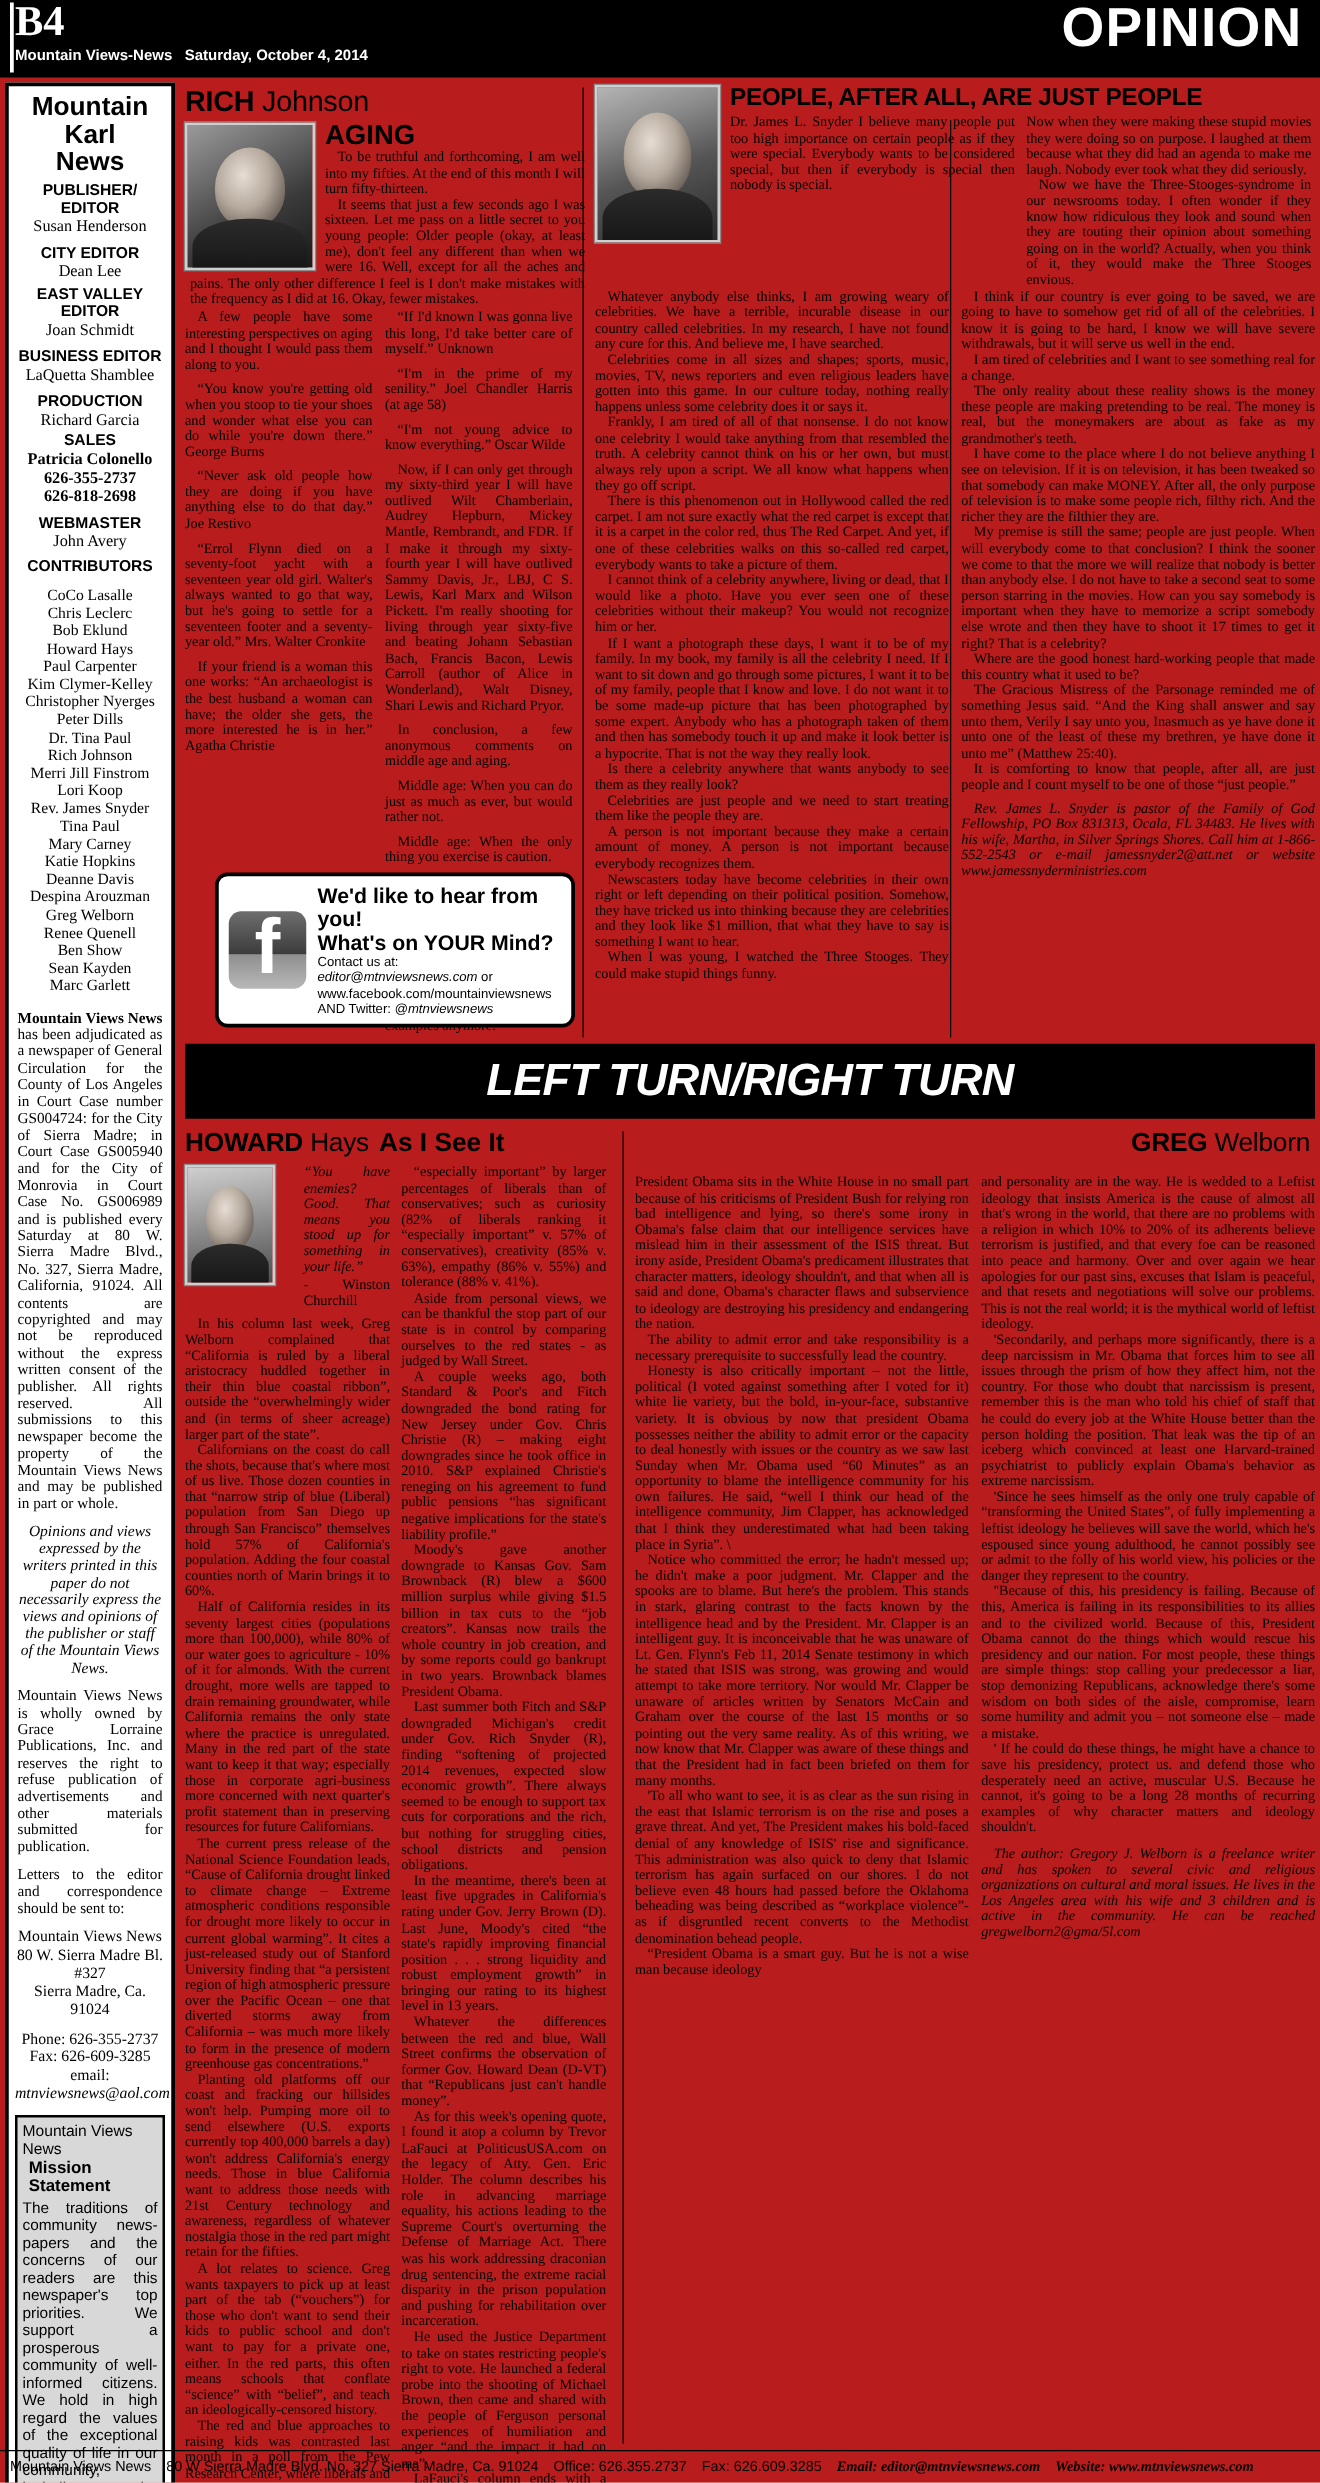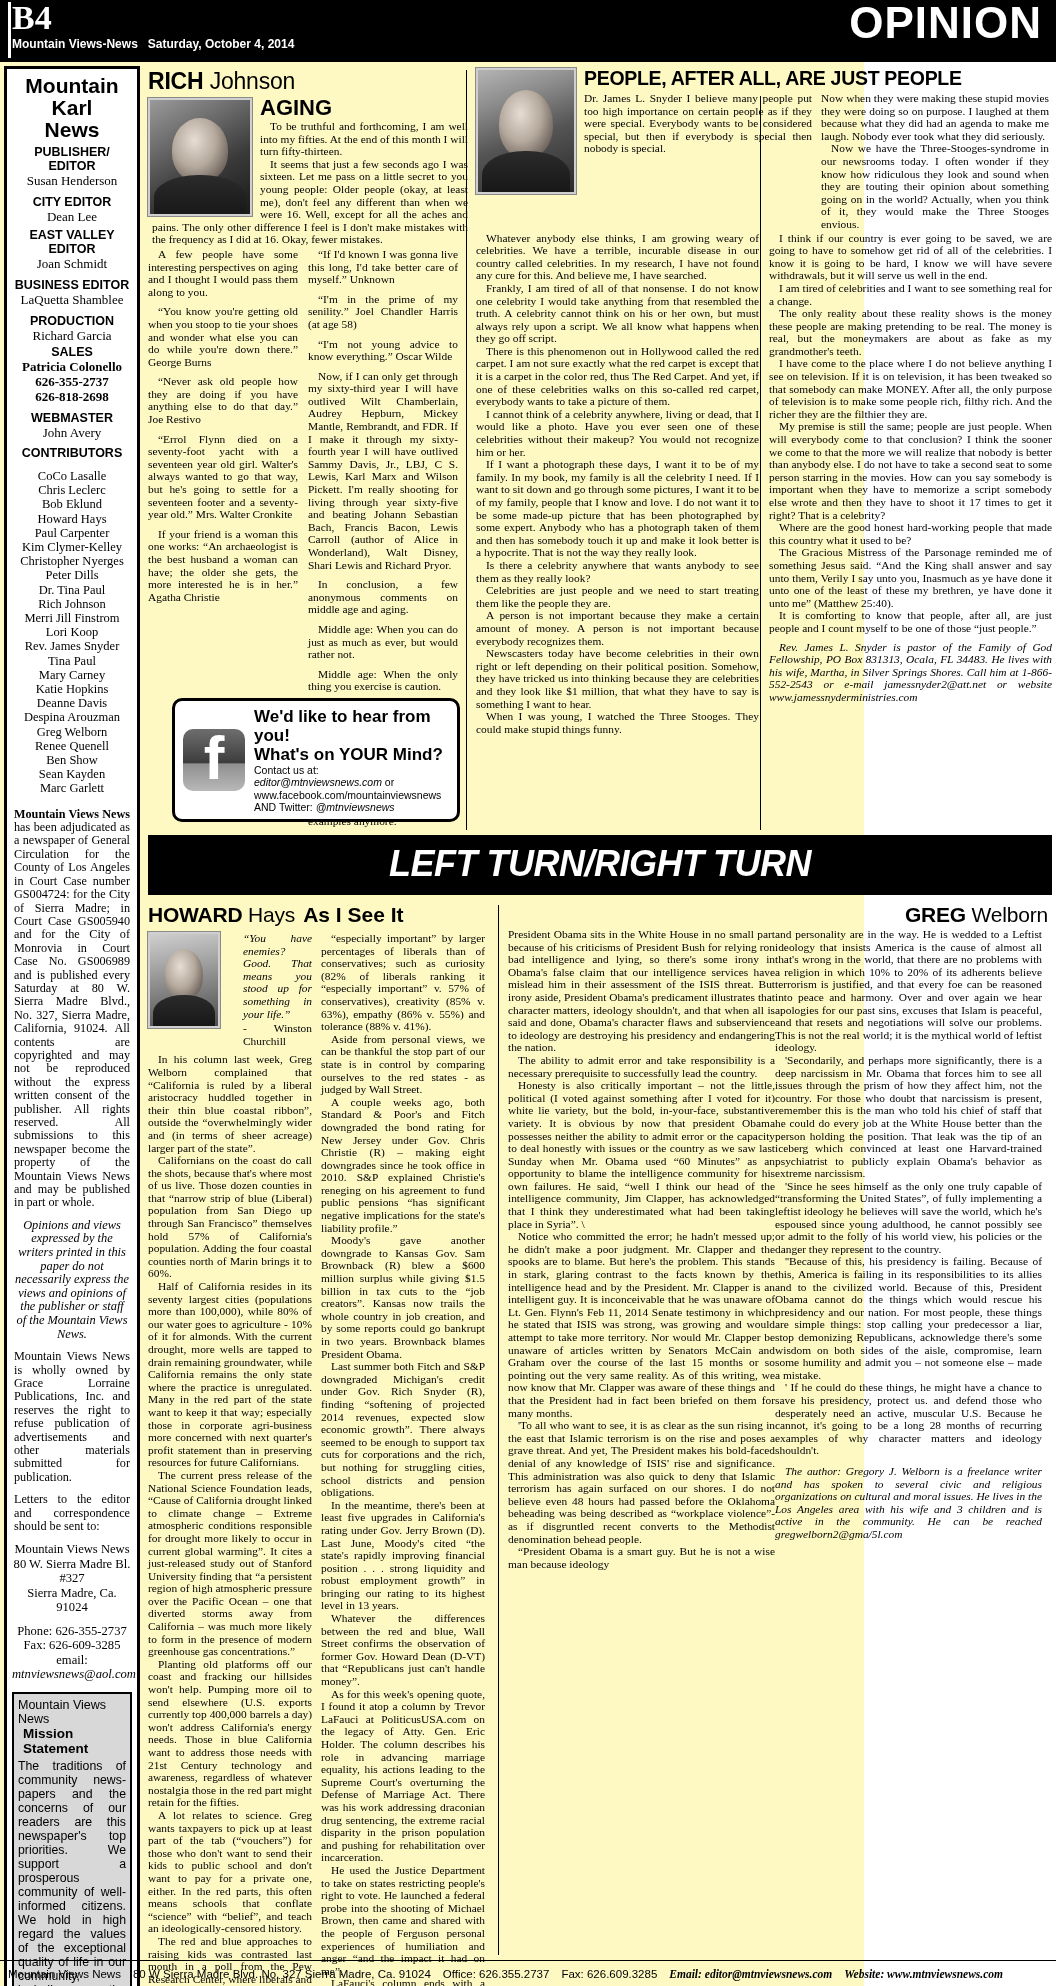--- a/index.html
+++ b/index.html
@@ -5,21 +5,21 @@
   * { box-sizing: border-box; }
   html, body { margin:0; padding:0; }
   body {
     width:1056px; height:1986px;
     background:#ffffff;
     font-family:"Liberation Serif", serif;
     color:#000;
     position:relative;
     overflow:hidden;
   }
-  .page { width:864px; height:1986px; position:relative; background:#fef9c3; }
+  .page { width:1056px; height:1986px; position:relative; background:#b91c1c; }
 
   
   .topbar {
     position:absolute; left:0; top:0; width:1056px; height:62px;
     background:#000; color:#fff;
   }
   .folio {
     position:absolute; left:12px; top:0px;
     font-family:"Liberation Serif", serif;
     font-weight:bold; font-size:34px; letter-spacing:0px; line-height:36px;
@@ -366,20 +366,21 @@
             <p class="noind">Now when they were making these stupid movies they were doing so on purpose. I laughed at them because what they did had an agenda to make me laugh. Nobody ever took what they did seriously.</p>
             <p>Now we have the Three-Stooges-syndrome in our newsrooms today. I often wonder if they know how ridiculous they look and sound when they are touting their opinion about something going on in the world? Actually, when you think of it, they would make the Three Stooges envious.</p>
           </div>
         </div>
       </div>
     </div>
 
     <div style="display:flex; gap:10px; margin-top:1px;">
       <div class="col-text" style="width:283px;">
         <p>Whatever anybody else thinks, I am growing weary of celebrities. We have a terrible, incurable disease in our country called celebrities. In my research, I have not found any cure for this. And believe me, I have searched.</p>
+        <p>Celebrities come in all sizes and shapes; sports, music, movies, TV, news reporters and even religious leaders have gotten into this game. In our culture today, nothing really happens unless some celebrity does it or says it.</p>
         <p>Frankly, I am tired of all of that nonsense. I do not know one celebrity I would take anything from that resembled the truth. A celebrity cannot think on his or her own, but must always rely upon a script. We all know what happens when they go off script.</p>
         <p>There is this phenomenon out in Hollywood called the red carpet. I am not sure exactly what the red carpet is except that it is a carpet in the color red, thus The Red Carpet. And yet, if one of these celebrities walks on this so-called red carpet, everybody wants to take a picture of them.</p>
         <p>I cannot think of a celebrity anywhere, living or dead, that I would like a photo. Have you ever seen one of these celebrities without their makeup? You would not recognize him or her.</p>
         <p>If I want a photograph these days, I want it to be of my family. In my book, my family is all the celebrity I need. If I want to sit down and go through some pictures, I want it to be of my family, people that I know and love. I do not want it to be some made-up picture that has been photographed by some expert. Anybody who has a photograph taken of them and then has somebody touch it up and make it look better is a hypocrite. That is not the way they really look.</p>
         <p>Is there a celebrity anywhere that wants anybody to see them as they really look?</p>
         <p>Celebrities are just people and we need to start treating them like the people they are.</p>
         <p>A person is not important because they make a certain amount of money. A person is not important because everybody recognizes them.</p>
         <p>Newscasters today have become celebrities in their own right or left depending on their political position. Somehow, they have tricked us into thinking because they are celebrities and they look like $1 million, that what they have to say is something I want to hear.</p>
         <p>When I was young, I watched the Three Stooges. They could make stupid things funny.</p>
       </div>
@@ -453,21 +454,21 @@
 
   <div class="vrule" style="left:498px; top:905px; height:1050px;"></div>
 
   <div style="position:absolute; left:508px; top:902px; width:544px;">
     <div class="byline" style="font-size:21px; text-align:right; padding-right:4px;">
       <span class="first">GREG</span>
       <span class="last">Welborn</span>
     </div>
 
 
-    <div style="display:flex; margin-top:0;">
+    <div style="display:flex; gap:10px; margin-top:12px;">
       <div class="col-text" style="width:267px;">
         <p class="noind">President Obama sits in the White House in no small part because of his criticisms of President Bush for relying ron bad intelligence and lying, so there's some irony in Obama's false claim that our intelligence services have mislead him in their assessment of the ISIS threat. But irony aside, President Obama's predicament illustrates that character matters, ideology shouldn't, and that when all is said and done, Obama's character flaws and subservience to ideology are destroying his presidency and endangering the nation.</p>
         <p>The ability to admit error and take responsibility is a necessary prerequisite to successfully lead the country.</p>
         <p>Honesty is also critically important – not the little, political (I voted against something after I voted for it) white lie variety, but the bold, in-your-face, substantive variety. It is obvious by now that president Obama possesses neither the ability to admit error or the capacity to deal honestly with issues or the country as we saw last Sunday when Mr. Obama used “60 Minutes” as an opportunity to blame the intelligence community for his own failures. He said, “well I think our head of the intelligence community, Jim Clapper, has acknowledged that I think they underestimated what had been taking place in Syria”. \</p>
         <p>Notice who committed the error; he hadn't messed up; he didn't make a poor judgment. Mr. Clapper and the spooks are to blame. But here's the problem. This stands in stark, glaring contrast to the facts known by the intelligence head and by the President. Mr. Clapper is an intelligent guy. It is inconceivable that he was unaware of Lt. Gen. Flynn's Feb 11, 2014 Senate testimony in which he stated that ISIS was strong, was growing and would attempt to take more territory. Nor would Mr. Clapper be unaware of articles written by Senators McCain and Graham over the course of the last 15 months or so pointing out the very same reality. As of this writing, we now know that Mr. Clapper was aware of these things and that the President had in fact been briefed on them for many months.</p>
         <p>'To all who want to see, it is as clear as the sun rising in the east that Islamic terrorism is on the rise and poses a grave threat. And yet, The President makes his bold-faced denial of any knowledge of ISIS' rise and significance. This administration was also quick to deny that Islamic terrorism has again surfaced on our shores. I do not believe even 48 hours had passed before the Oklahoma beheading was being described as “workplace violence”- as if disgruntled recent converts to the Methodist denomination behead people.</p>
         <p>“President Obama is a smart guy. But he is not a wise man because ideology</p>
       </div>
       <div class="col-text" style="width:267px;">
         <p class="noind">and personality are in the way. He is wedded to a Leftist ideology that insists America is the cause of almost all that's wrong in the world, that there are no problems with a religion in which 10% to 20% of its adherents believe terrorism is justified, and that every foe can be reasoned into peace and harmony. Over and over again we hear apologies for our past sins, excuses that Islam is peaceful, and that resets and negotiations will solve our problems. This is not the real world; it is the mythical world of leftist ideology.</p>

